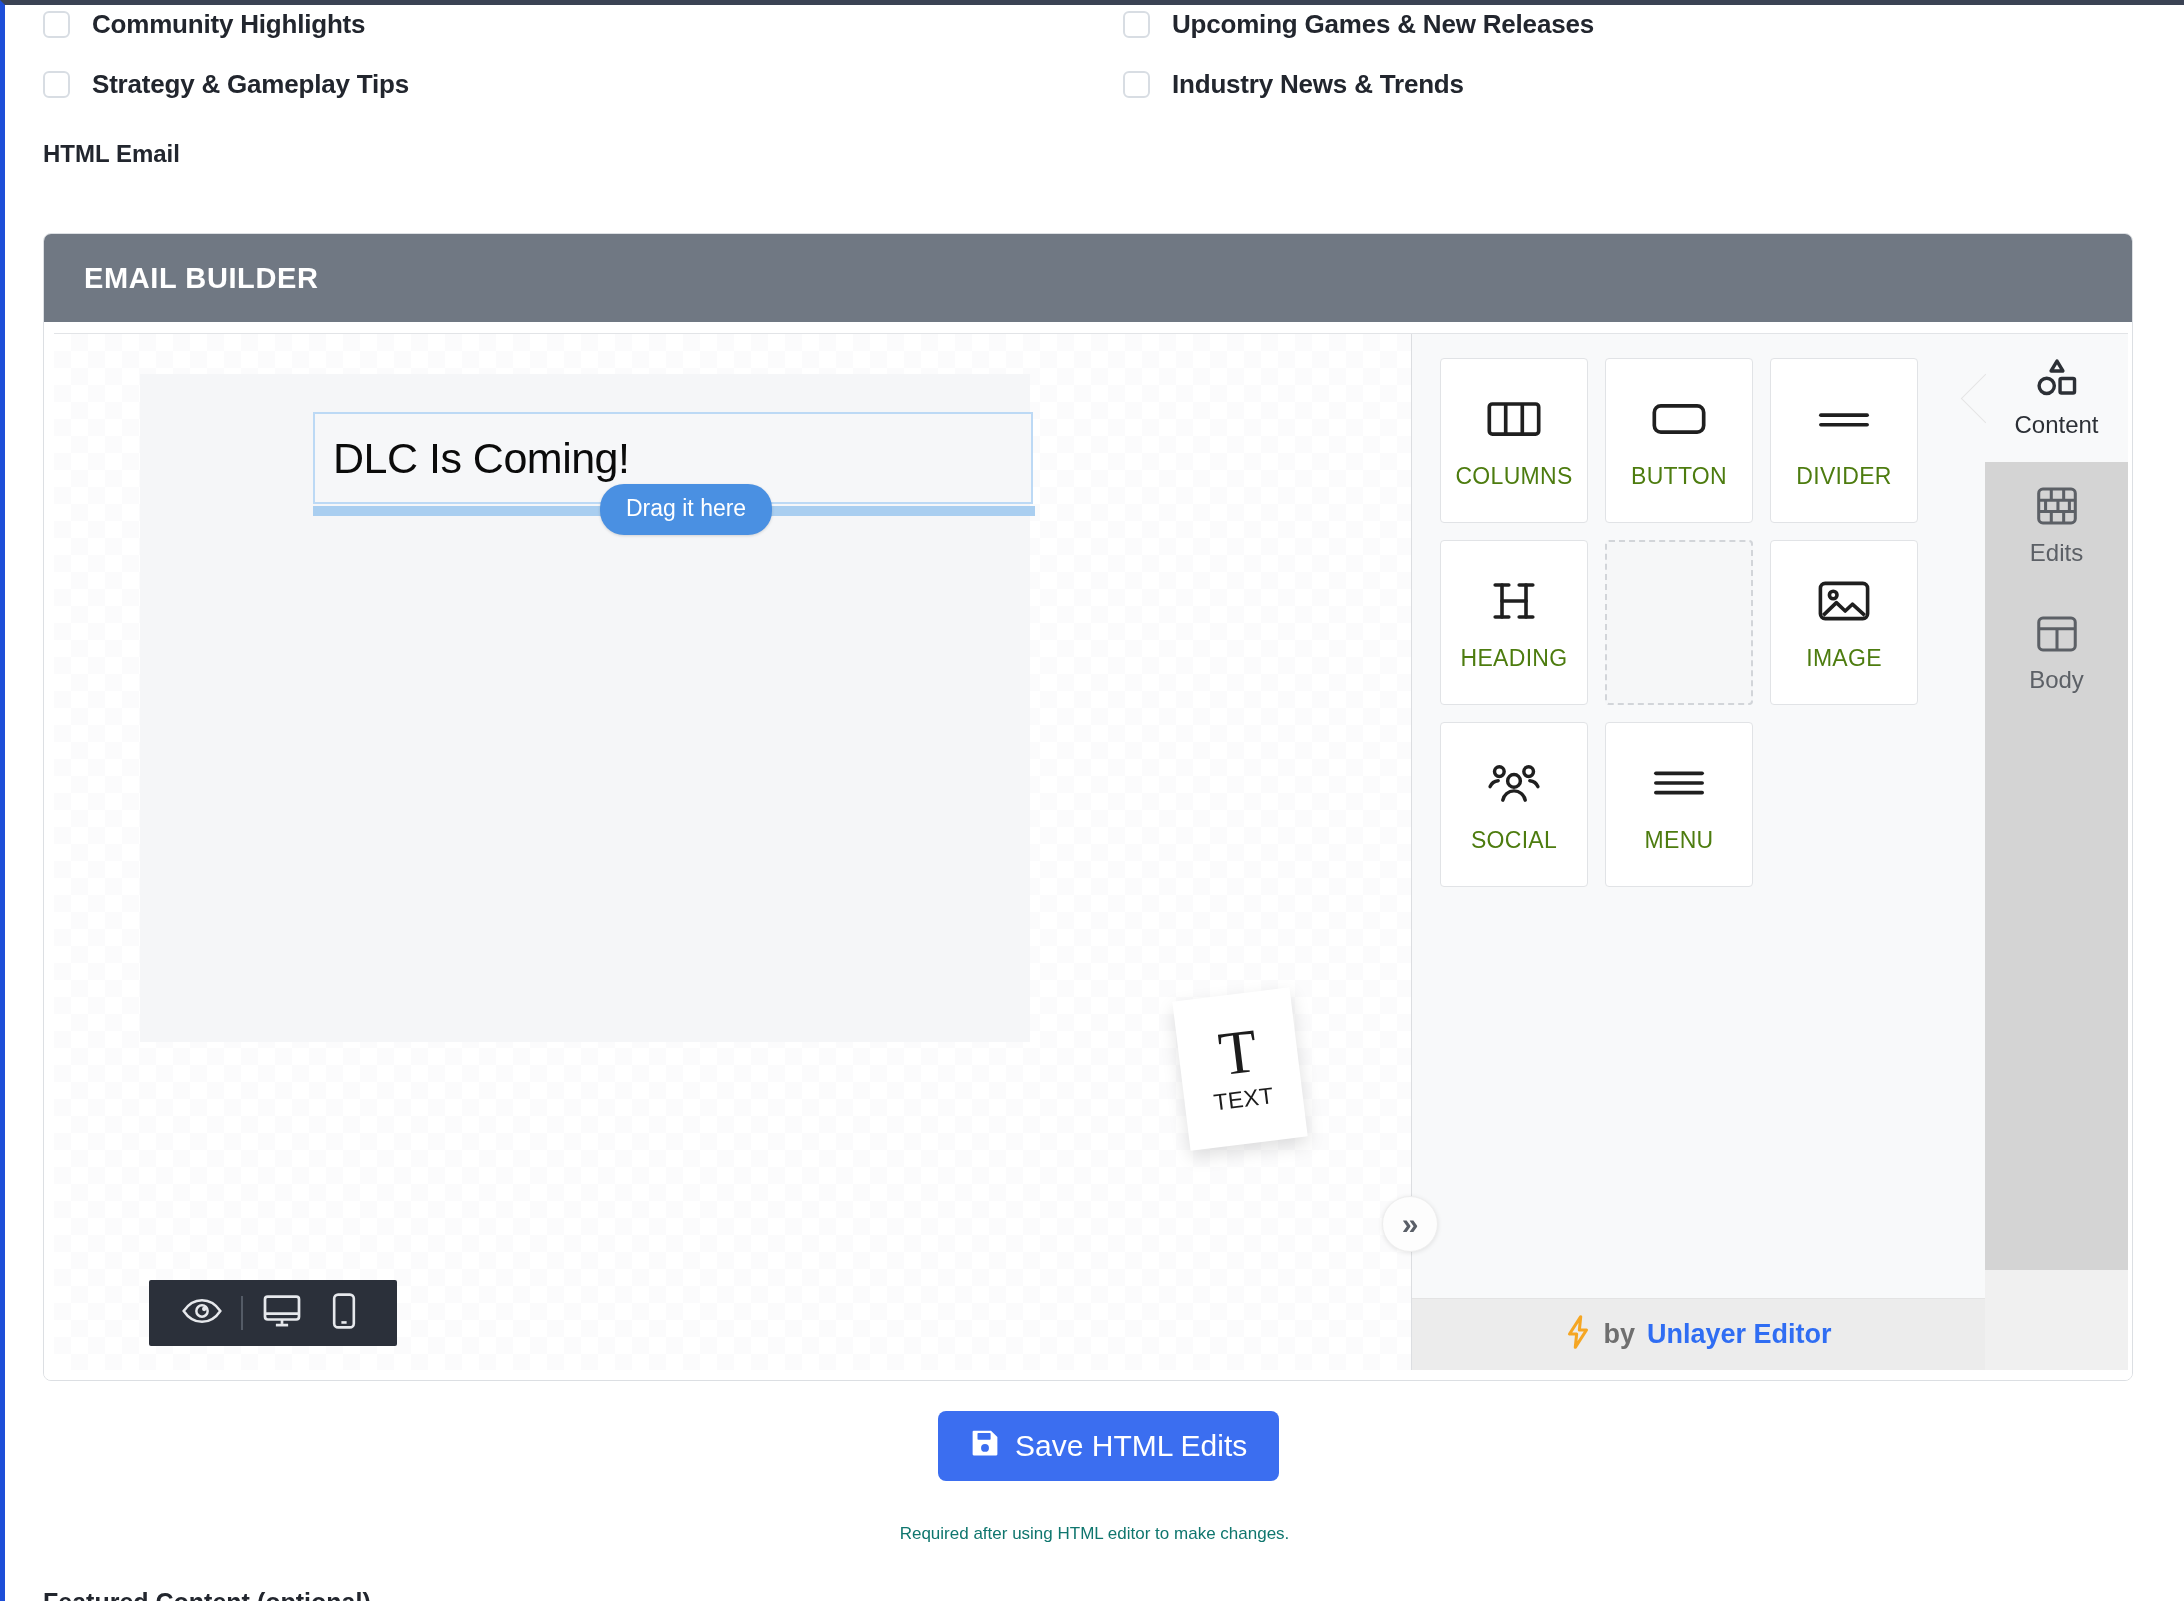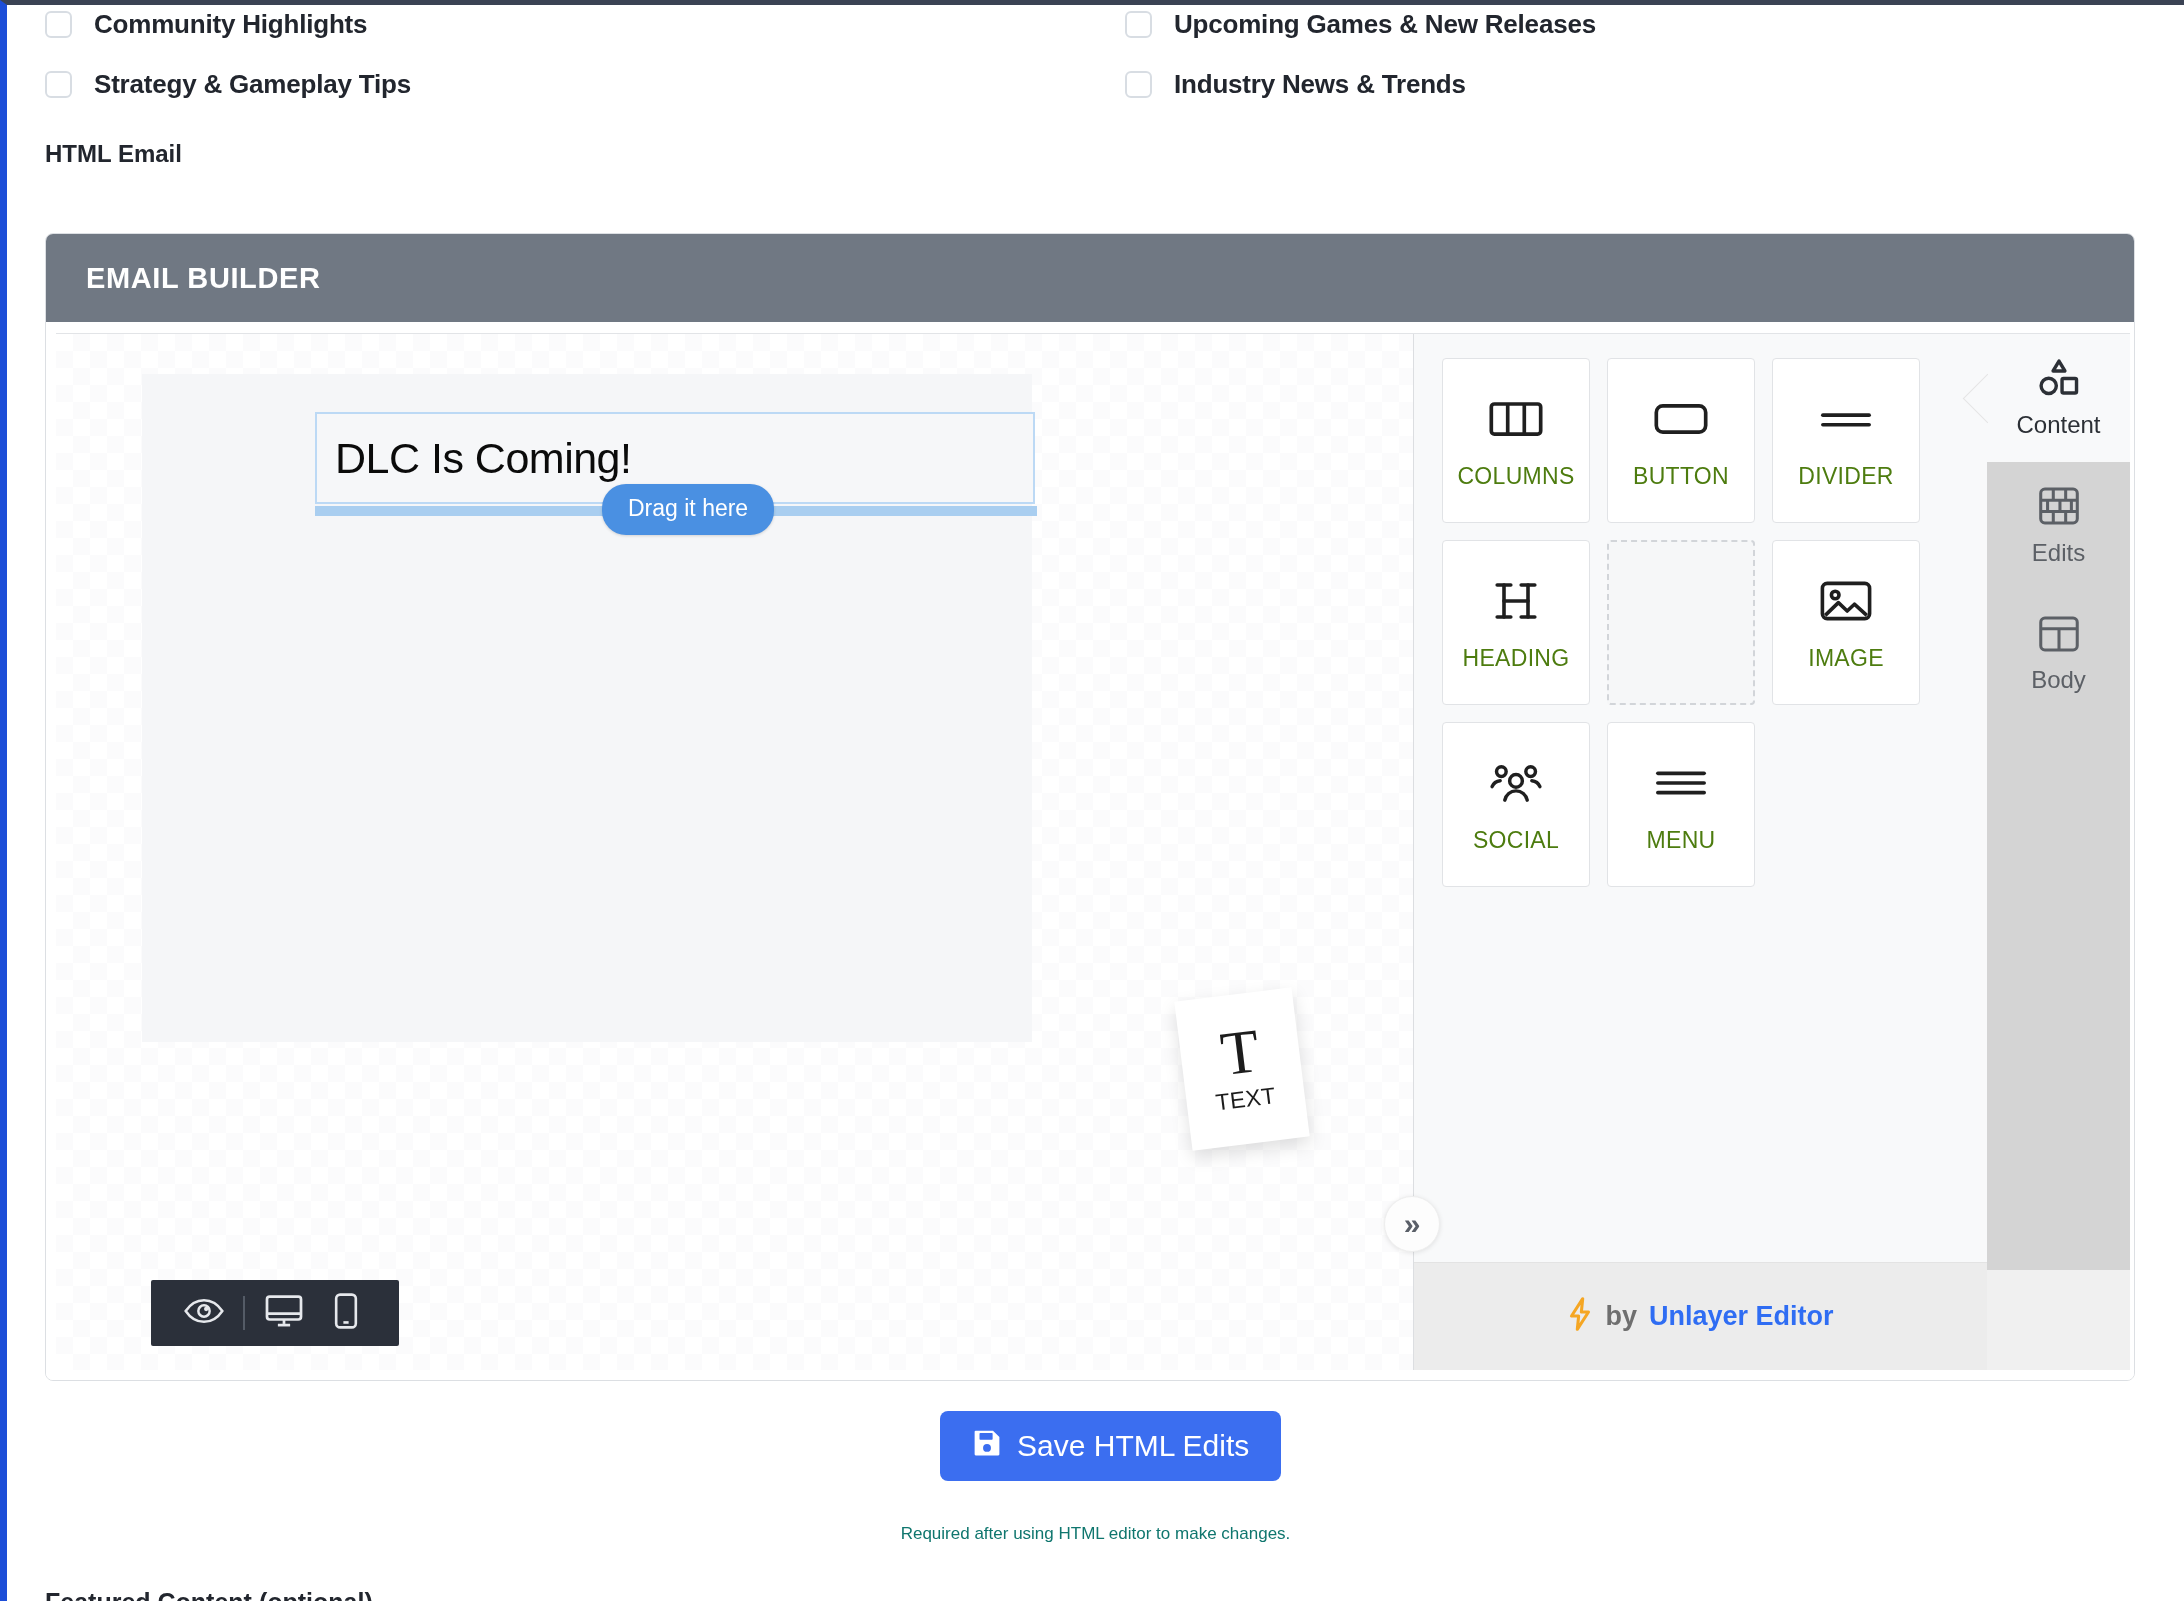--- a/index.html
+++ b/index.html
@@ -11,21 +11,21 @@
     background: #ffffff;
     overflow: hidden;
     position: relative;
   }
 
   
   #page {
     position: absolute;
     inset: 0;
     background: #ffffff;
-    border-left: 7px solid #1d4ed8;
+    border-left: 5px solid #1d4ed8;
     border-top: 5px solid #3b4354;
     overflow: hidden;
   }
 
   
   .checkbox-grid {
     position: absolute;
     left: 38px;
     top: 0px;
     width: 2090px;
@@ -262,21 +262,21 @@
   }
   .tool-label {
     font-size: 23px;
     color: #4d7c0f;
     letter-spacing: 0.3px;
   }
   .tool-icon { display: flex; align-items: center; justify-content: center; height: 56px; }
 
   .unlayer-footer {
     margin-top: auto;
-    height: 108px;
+    height: 72px;
     background: #ececec;
     display: flex;
     align-items: center;
     justify-content: center;
     gap: 12px;
     border-top: 1px solid #e3e3e3;
   }
   .uf-bolt { font-size: 30px; color: #f5a623; line-height: 1; }
   .uf-by { font-size: 27px; color: #6f6f6f; font-weight: 700; }
   .uf-name { font-size: 27px; color: #2f6df3; font-weight: 700; }

